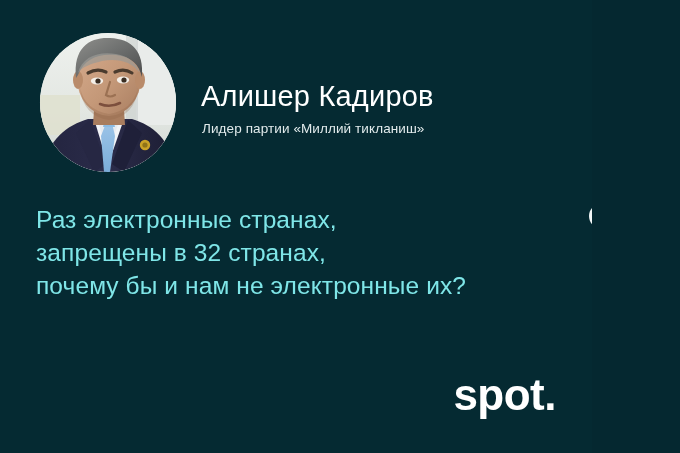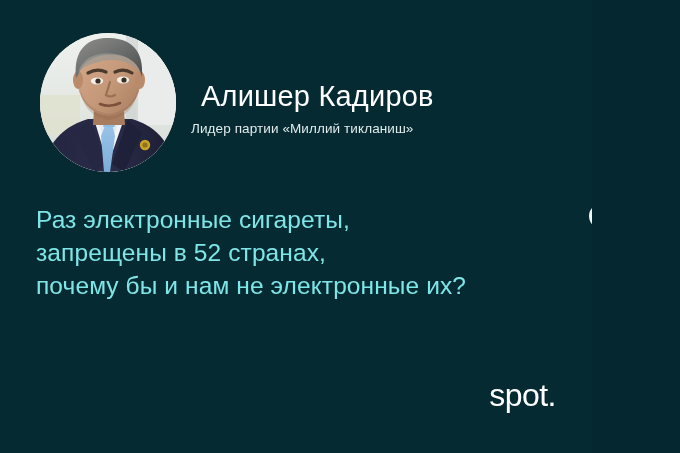--- a/index.html
+++ b/index.html
@@ -55,21 +55,21 @@
     font-size: 29px;
     line-height: 34px;
     font-weight: 400;
     letter-spacing: 0.2px;
     color: #ffffff;
     white-space: nowrap;
   }
 
   .person-role {
     position: absolute;
-    left: 191px;
+    left: 202px;
     top: 120px;
     margin: 0;
     font-size: 13.5px;
     line-height: 18px;
     font-weight: 400;
     letter-spacing: 0.1px;
     color: #e2ebec;
     white-space: nowrap;
   }
 
@@ -99,23 +99,23 @@
     height: 36px;
   }
   .quote-mark svg { display: block; }
 
   
   .logo {
     position: absolute;
     right: 36px;
     bottom: 35px;
     margin: 0;
-    font-size: 32px;
+    font-size: 44px;
     line-height: 46px;
-    font-weight: 400;
+    font-weight: 700;
     letter-spacing: -0.5px;
     color: #ffffff;
     white-space: nowrap;
   }
 </style>
 </head>
 <body>
 
 <div class="card">
 
@@ -199,22 +199,22 @@
           <path d="M40 55 q5 22 29 26 q24 -4 29 -26 q-3 28 -29 32 q-26 -4 -29 -32 Z" fill="#8e6549" opacity="0.28"></path>
         </g>
       </svg>
     </div>
 
     <h1 class="person-name">Алишер Кадиров</h1>
     <p class="person-role">Лидер партии «Миллий тикланиш»</p>
   </div>
 
   <div class="quote-block">
-    <p class="quote-line">Раз электронные сигареты,</p>
-    <p class="quote-line">запрещены в 52 странах,</p>
+    <p class="quote-line">Раз электронные странах,</p>
+    <p class="quote-line">запрещены в 32 странах,</p>
     <p class="quote-line">почему бы и нам не электронные их?</p>
   </div>
 
   <div class="quote-mark">
     <svg width="54" height="36" viewBox="0 0 54 36" xmlns="http://www.w3.org/2000/svg">
       <g fill="#f2f6f6">
         <path d="M12 0 C18.6 0 24 5.4 24 12 C24 18.6 18.6 24 12 24 C11.2 24 10.4 23.9 9.7 23.8 L14.6 33.8 C14.9 34.5 14.3 35.2 13.6 34.9 L3.9 21.1 C1.5 18.9 0 15.6 0 12 C0 5.4 5.4 0 12 0 Z"></path>
         <path d="M41 0 C47.6 0 53 5.4 53 12 C53 18.6 47.6 24 41 24 C40.2 24 39.4 23.9 38.7 23.8 L43.6 33.8 C43.9 34.5 43.3 35.2 42.6 34.9 L32.9 21.1 C30.5 18.9 29 15.6 29 12 C29 5.4 34.4 0 41 0 Z"></path>
       </g>
     </svg>

